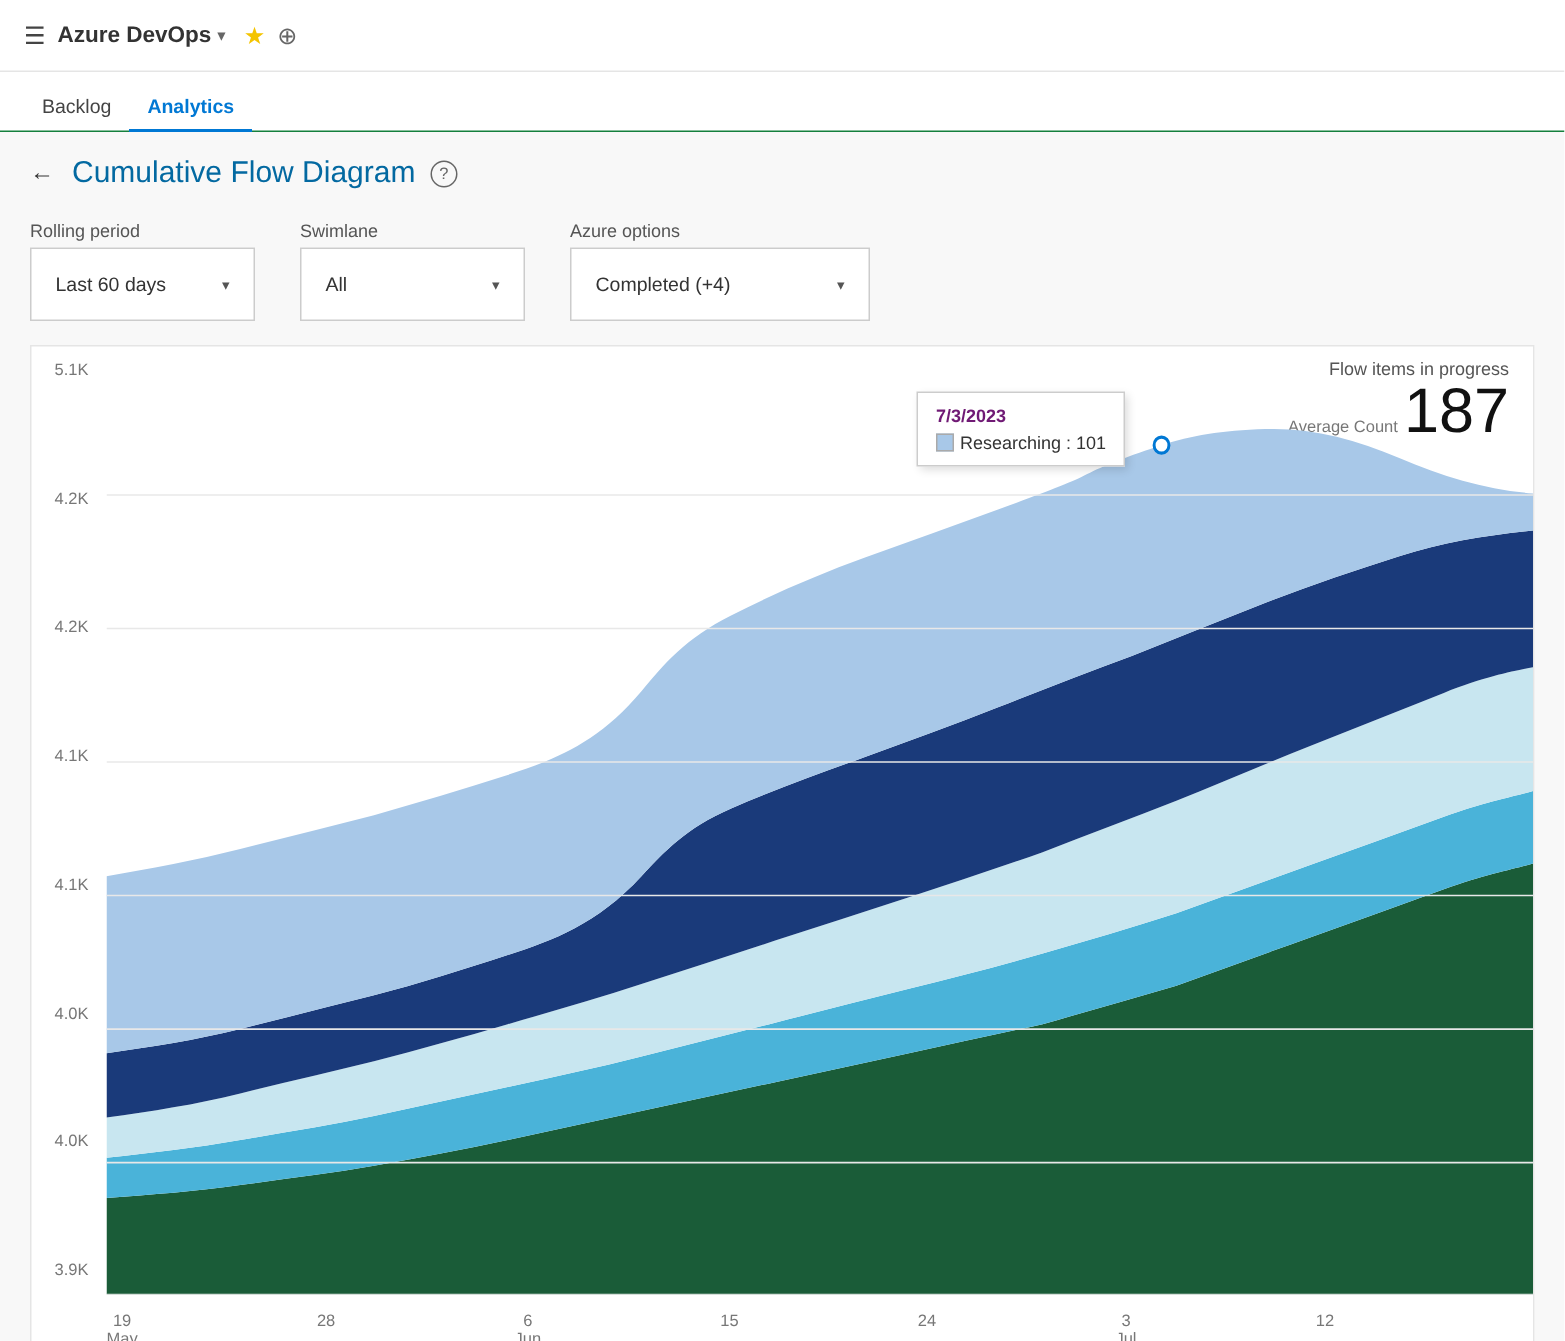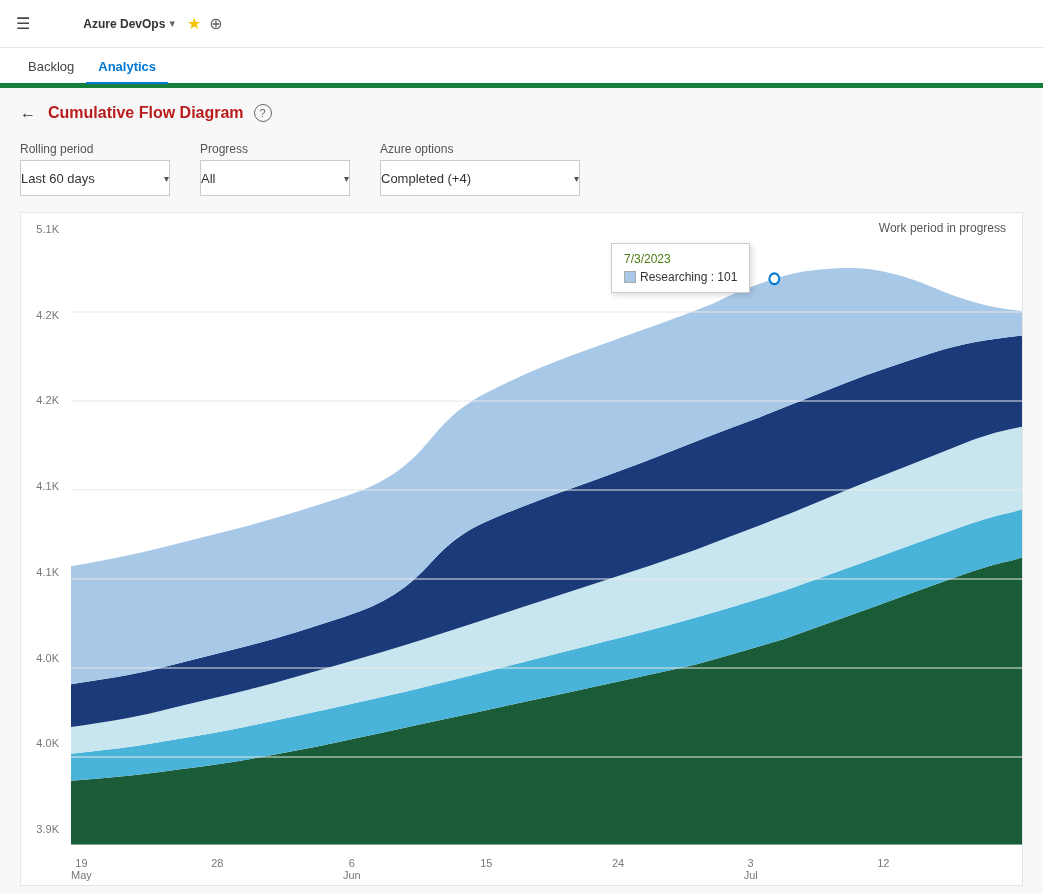--- a/index.html
+++ b/index.html
@@ -1,57 +1,57 @@
 <!DOCTYPE html>
 <html><head>
   <meta charset="utf-8">
   <style>
     * { box-sizing: border-box; margin: 0; padding: 0; }
     body { font-family: 'Segoe UI', Arial, sans-serif; background: #fff; font-size: 13px; color: #333; width: 1043px; height: 894px; overflow: hidden; }
     
     
     .header { display: flex; align-items: center; padding: 8px 16px; border-bottom: 1px solid #e5e5e5; height: 48px; }
     .header-icon { margin-right: 8px; color: #444; font-size: 16px; }
-    .header-title { font-size: 12px; font-weight: 600; color: #333; margin-right: 4px; margin-left: 45px; }
+    .header-title { font-size: 15px; font-weight: 600; color: #333; margin-right: 4px; }
     .header-chevron { color: #666; margin-right: 12px; font-size: 11px; }
     .header-star { color: #f4c400; margin-right: 8px; font-size: 16px; }
     .header-person { color: #666; font-size: 16px; }
     
     
-    .nav-tabs { display: flex; padding: 0 16px; border-bottom: 5px solid #15803d; height: 40px; align-items: flex-end; }
+    .nav-tabs { display: flex; padding: 0 16px; border-bottom: 1px solid #15803d; height: 40px; align-items: flex-end; }
     .nav-tab { padding: 8px 12px; font-size: 13px; color: #444; cursor: pointer; border-bottom: 2px solid transparent; margin-bottom: -1px; }
     .nav-tab.active { color: #0078d4; border-bottom: 2px solid #0078d4; font-weight: 700; }
     
     
     .page-content { padding: 16px 20px; background: #f8f8f8; height: calc(894px - 88px); }
     
     
     .title-row { display: flex; align-items: center; margin-bottom: 20px; }
     .back-arrow { font-size: 16px; color: #333; margin-right: 12px; cursor: pointer; }
-    .page-title { font-size: 16px; font-weight: 700; color: #b91c1c; margin-right: 10px; }
+    .page-title { font-size: 20px; font-weight: 400; color: #0369a1; margin-right: 10px; }
     .help-icon { width: 18px; height: 18px; border-radius: 50%; border: 1px solid #666; display: flex; align-items: center; justify-content: center; font-size: 11px; color: #666; cursor: pointer; }
     
     
     .controls-row { display: flex; gap: 30px; margin-bottom: 16px; align-items: flex-start; }
     .control-group { display: flex; flex-direction: column; gap: 4px; }
     .control-label { font-size: 12px; color: #555; }
-    .dropdown { display: flex; align-items: center; justify-content: space-between; padding: 6px 0; border: 1px solid #ccc; background: #fff; min-width: 150px; height: 36px; cursor: pointer; font-size: 13px; color: #333; }
+    .dropdown { display: flex; align-items: center; justify-content: space-between; padding: 6px 16px; border: 1px solid #ccc; background: #fff; min-width: 150px; height: 49px; cursor: pointer; font-size: 13px; color: #333; }
     .dropdown-wide { min-width: 200px; }
     .dropdown-chevron { font-size: 10px; color: #555; margin-left: 8px; }
     
     
     .chart-container { background: #fff; border: 1px solid #e5e5e5; position: relative; height: calc(894px - 220px); }
     .chart-header { position: absolute; top: 8px; right: 16px; text-align: right; }
     .chart-wip-label { font-size: 12px; color: #555; }
     .chart-wip-count { font-size: 42px; font-weight: 300; color: #111; line-height: 1; }
     .chart-avg-label { font-size: 11px; color: #777; }
     
     
     .tooltip { position: absolute; background: #fff; border: 1px solid #ccc; padding: 8px 12px; font-size: 12px; box-shadow: 2px 2px 6px rgba(0,0,0,0.15); pointer-events: none; }
-    .tooltip-date { font-weight: 400; margin-bottom: 4px; color: #4d7c0f; }
+    .tooltip-date { font-weight: 700; margin-bottom: 4px; color: #701a75; }
     .tooltip-item { display: flex; align-items: center; gap: 4px; color: #333; }
     .tooltip-color { width: 12px; height: 12px; background: #a8c8e8; border: 1px solid #aaa; }
     
     
     .legend { display: flex; align-items: center; gap: 16px; padding: 8px 16px; flex-wrap: wrap; }
     .legend-item { display: flex; align-items: center; gap: 5px; font-size: 12px; color: #333; }
     .legend-color { width: 14px; height: 14px; }
     
     
     .y-axis { position: absolute; left: 0; top: 10px; bottom: 50px; display: flex; flex-direction: column; justify-content: space-between; padding: 0 4px; width: 48px; }
@@ -83,39 +83,43 @@
 
   <div class="controls-row">
     <div class="control-group">
       <div class="control-label">Rolling period</div>
       <div class="dropdown">
         <span>Last 60 days</span>
         <span class="dropdown-chevron">▾</span>
       </div>
     </div>
     <div class="control-group">
-      <div class="control-label">Progress</div>
+      <div class="control-label">Swimlane</div>
       <div class="dropdown">
         <span>All</span>
         <span class="dropdown-chevron">▾</span>
       </div>
     </div>
     <div class="control-group">
       <div class="control-label">Azure options</div>
       <div class="dropdown dropdown-wide">
         <span>Completed (+4)</span>
         <span class="dropdown-chevron">▾</span>
       </div>
     </div>
   </div>
 
   <div class="chart-container">
 
     <div class="chart-header">
-      <div class="chart-wip-label">Work period in progress</div>
+      <div class="chart-wip-label">Flow items in progress</div>
+      <div style="display:flex; align-items: baseline; justify-content: flex-end; gap: 4px;">
+        <span class="chart-avg-label">Average Count</span>
+        <span class="chart-wip-count">187</span>
+      </div>
     </div>
 
     <div style="position: absolute; top: 0; left: 0; right: 0; bottom: 40px; padding-left: 50px; padding-top: 10px;">
       <svg width="100%" height="100%" viewBox="0 0 960 580" preserveAspectRatio="none">
 
         <path d="M0,520 C30,518 60,516 90,512 C120,508 150,505 180,500 C210,495 240,490 270,484 C300,478 330,472 360,466 C390,460 420,454 450,448 C480,442 510,436 540,430 C570,424 600,418 630,412 C660,404 690,396 720,388 C750,378 780,368 810,358 C840,348 870,338 900,328 C930,318 950,315 960,312 L960,580 L0,580 Z" fill="#1a5c38"></path>
 
         <path d="M0,495 C30,492 60,489 90,484 C120,479 150,475 180,469 C210,463 240,457 270,451 C300,445 330,439 360,432 C390,425 420,418 450,411 C480,404 510,397 540,390 C570,383 600,376 630,368 C660,360 690,352 720,343 C750,333 780,323 810,313 C840,303 870,293 900,283 C930,273 950,270 960,267 L960,312 C950,315 930,318 900,328 C870,338 840,348 810,358 C780,368 750,378 720,388 C690,396 660,404 630,412 C600,418 570,424 540,430 C510,436 480,442 450,448 C420,454 390,460 360,466 C330,472 300,478 270,484 C240,490 210,495 180,500 C150,505 120,508 90,512 C60,516 30,518 0,520 Z" fill="#4ab3d9"></path>
 
         <path d="M0,470 C30,466 60,462 90,455 C120,448 150,442 180,435 C210,428 240,420 270,412 C300,404 330,396 360,387 C390,378 420,369 450,360 C480,351 510,342 540,333 C570,324 600,315 630,305 C660,294 690,284 720,273 C750,262 780,250 810,239 C840,228 870,217 900,206 C930,195 950,192 960,190 L960,267 C950,270 930,273 900,283 C870,293 840,303 810,313 C780,323 750,333 720,343 C690,352 660,360 630,368 C600,376 570,383 540,390 C510,397 480,404 450,411 C420,418 390,425 360,432 C330,439 300,445 270,451 C240,457 210,463 180,469 C150,475 120,479 90,484 C60,489 30,492 0,495 Z" fill="#c8e6f0"></path>

